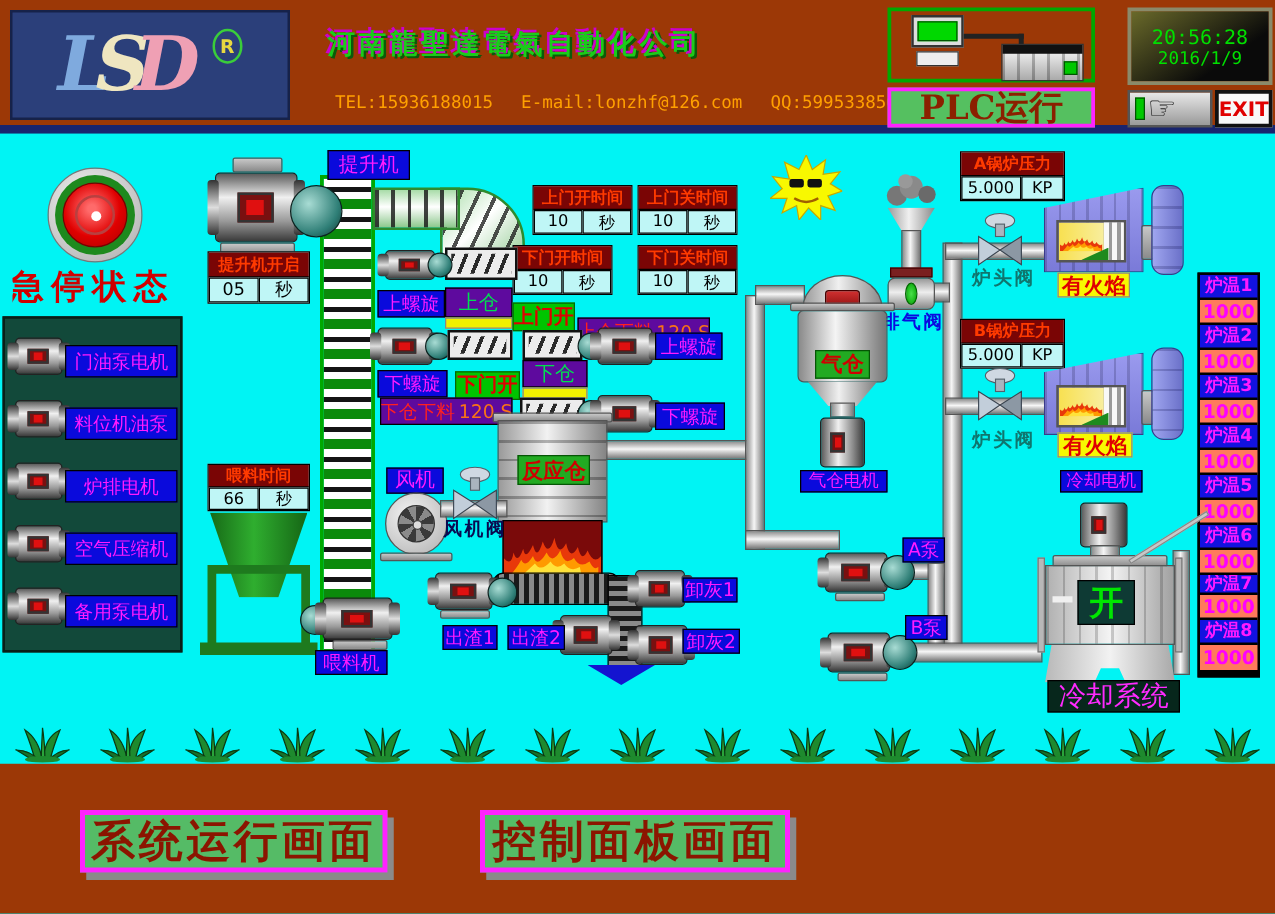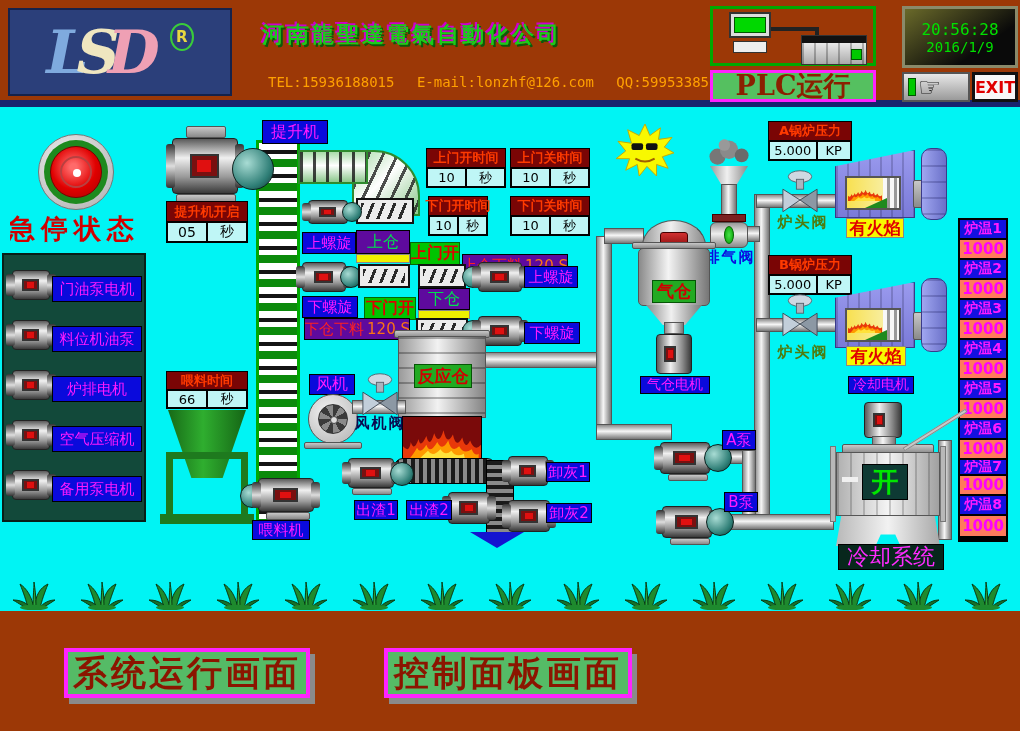--- a/index.html
+++ b/index.html
@@ -6,21 +6,21 @@
   body{background:#444;font-family:"DejaVu Sans",sans-serif}
   #app{position:relative;width:1020px;height:731px;overflow:hidden;background:#00F4F4;font-family:"DejaVu Sans",sans-serif}
   .abs{position:absolute}
   .lbl{display:flex;align-items:center;justify-content:center;overflow:hidden;white-space:nowrap}
   .lblb{background:#0A0ADC;color:#FF1AFF;border:1px solid #000;font-size:15px}
   .lblp{background:#5E0A9E;color:#00E050;border:1px solid #000;font-size:16px}
   .grn{background:#00C400;color:#E00000;border:1px solid #056605;font-size:16px;font-weight:bold}
   .dis{background:#5E0A9E;border:1px solid #000;font-size:15px;color:#FF2020}
   .dis .t{color:#f97316;margin-left:3px}
   .yel{background:#F8F800;color:#E00000;border:1px solid #888;font-size:17px;font-weight:bold}
-  .blklbl{color:#4d7c0f;font-weight:bold;font-size:15px;letter-spacing:2px}
+  .blklbl{color:#0f766e;font-weight:bold;font-size:15px;letter-spacing:2px}
   .bluetxt{color:#0A0AE0;font-weight:bold;font-size:15px}
   .tmr{border:1px solid #000;background:#A8F0F0}
   .tmr .h{background:#7A0505;color:#FF3A00;font-weight:bold;text-align:center;border-bottom:1px solid #000;display:flex;align-items:center;justify-content:center;white-space:nowrap}
   .tmr .c{display:flex}
   .tmr .c div{background:#BFF6F6;border:1px solid #000;text-align:center;color:#000;display:flex;align-items:center;justify-content:center}
   .motor{background:linear-gradient(180deg,#5a5a5a,#f0f0f0 35%,#9a9a9a 70%,#3a3a3a);border:1px solid #222;border-radius:4px}
   .motor i{position:absolute;left:26%;top:28%;width:46%;height:44%;background:#7a1010;border:2px solid #333}
   .motor i::after{content:'';position:absolute;inset:18% 22%;background:#E01010}
   .motor::before,.motor::after{content:'';position:absolute;top:10%;height:80%;width:9px;background:linear-gradient(180deg,#333,#ddd,#333);border-radius:3px}
   .motor::before{left:-7px}.motor::after{right:-7px}
@@ -200,21 +200,21 @@
         <div style="flex:1;font-size:13px">秒</div>
       </div>
   </div>
   <div class="abs tmr" style="left:510px;top:148px;width:80px;height:40px">
     <div class="h" style="height:19px;font-size:13px">上门关时间</div>
     <div class="c" style="height:19px">
         <div style="flex:1;font-size:13px">10</div>
         <div style="flex:1;font-size:13px">秒</div>
       </div>
   </div>
-  <div class="abs tmr" style="left:428px;top:196px;width:60px;height:40px">
+  <div class="abs tmr" style="left:410px;top:196px;width:80px;height:40px">
     <div class="h" style="height:19px;font-size:13px">下门开时间</div>
     <div class="c" style="height:19px">
         <div style="flex:1;font-size:13px">10</div>
         <div style="flex:1;font-size:13px">秒</div>
       </div>
   </div>
   <div class="abs tmr" style="left:510px;top:196px;width:80px;height:40px">
     <div class="h" style="height:19px;font-size:13px">下门关时间</div>
     <div class="c" style="height:19px">
         <div style="flex:1;font-size:13px">10</div>

